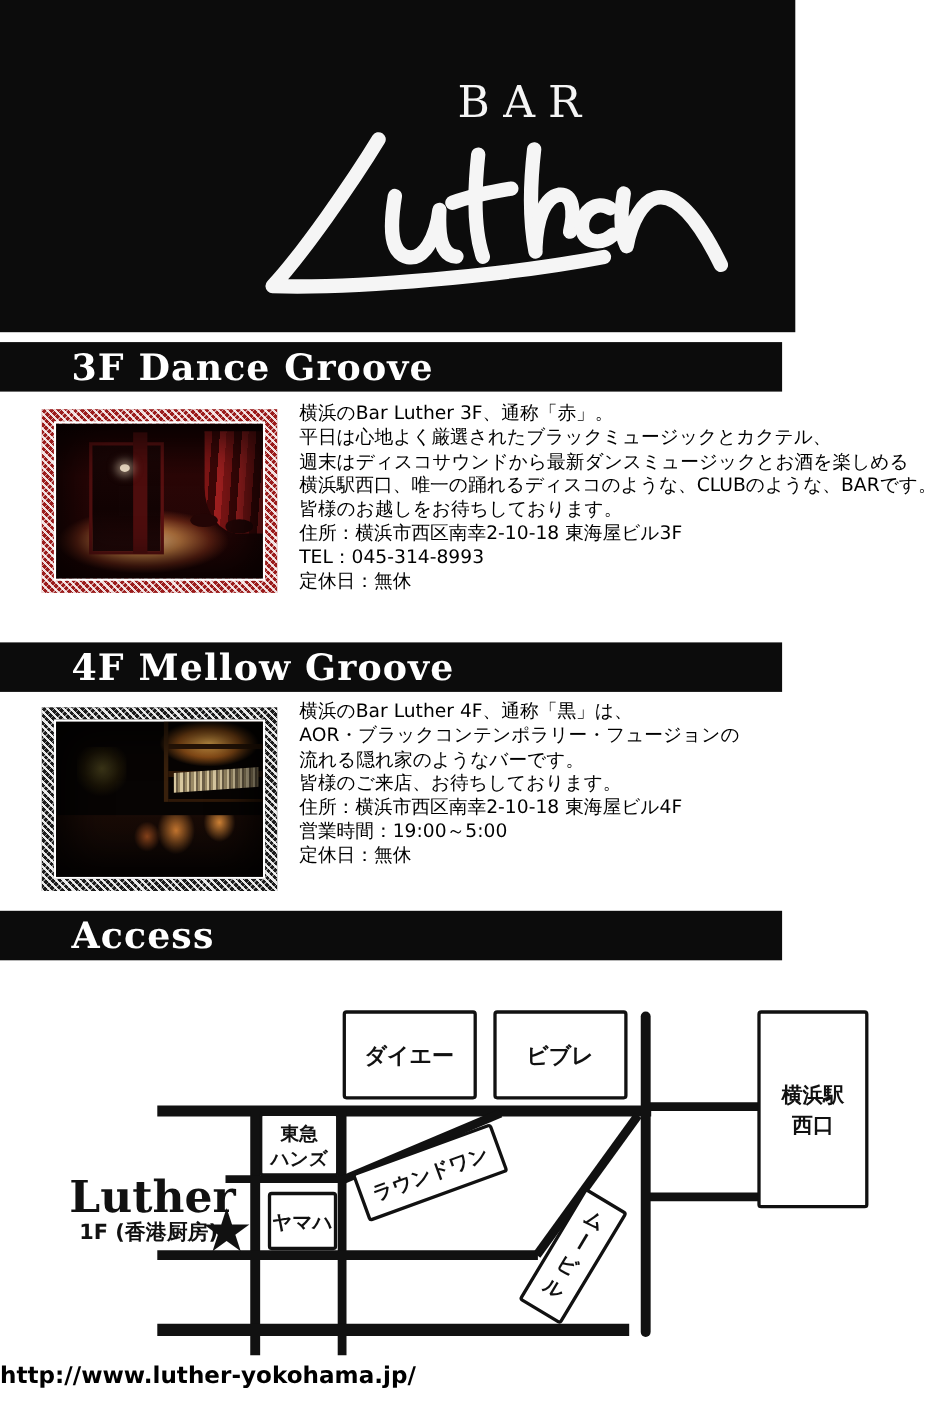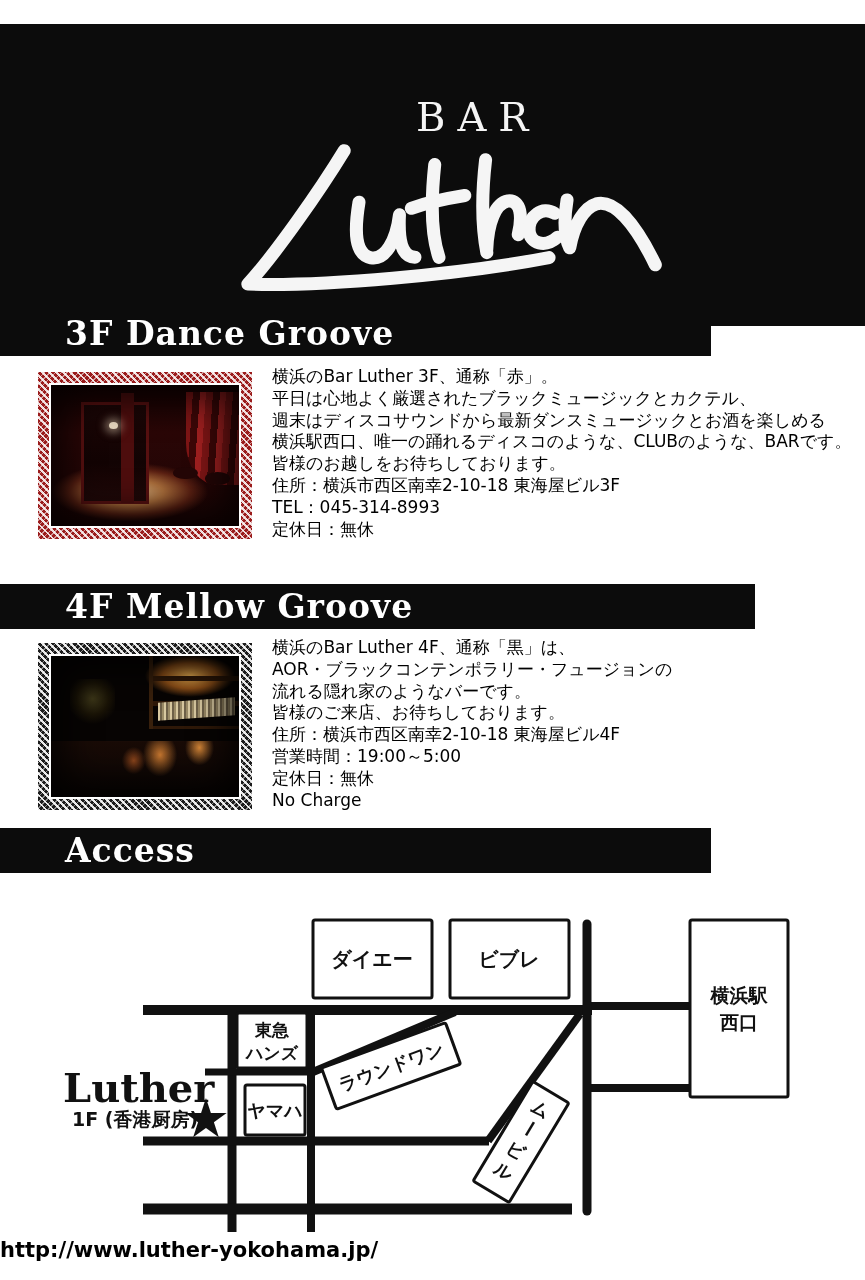--- a/index.html
+++ b/index.html
@@ -1,31 +1,31 @@
 <!DOCTYPE html>
 <html><head>
 <meta charset="utf-8">
 <style>
   html,body{margin:0;padding:0;background:#fff;}
   #page{position:relative;width:865px;height:1280px;background:#ffffff;overflow:hidden;
         font-family:"DejaVu Sans",sans-serif;color:#000;}
   .sr-only{position:absolute;width:1px;height:1px;overflow:hidden;clip:rect(0 0 0 0);}
 
   
-  .hero{position:absolute;left:0;top:0;width:865px;height:302px;background:#0c0c0c;margin-top:24px;}
+  .hero{position:absolute;left:0;top:0;width:723px;height:302px;background:#0c0c0c;}
   .hero-bar-word{position:absolute;left:404px;top:70px;width:130px;text-align:center;
     color:#f5f5f5;font-family:"DejaVu Serif",serif;font-size:40px;font-weight:500;
     letter-spacing:12px;text-indent:12px;}
   .logo-svg{position:absolute;left:230px;top:55px;}
 
   
   .secbar{position:absolute;left:0;width:711px;height:45px;background:#0c0c0c;}
   .secbar .t{position:absolute;left:65px;top:0;line-height:45px;color:#fff;
     font-family:"DejaVu Serif",serif;font-weight:bold;font-size:33px;letter-spacing:1px;}
-  #bar3f{top:311px;} #bar4f{top:584px;padding-left:44px;} #barAccess{top:828px;}
+  #bar3f{top:311px;} #bar4f{top:584px;} #barAccess{top:828px;}
 
   
   .sec-text{position:absolute;left:272px;width:590px;font-weight:normal;font-size:17px;
     line-height:21.8px;letter-spacing:0;}
   #text3f{top:366px;} #text4f{top:637px;}
   .sec-text div{white-space:nowrap;}
 
   
   .photo-frame{position:absolute;left:38px;width:192px;height:145px;padding:11px;}
   .frame-red{background:
@@ -151,21 +151,20 @@
   </div>
 
   <div class="sec-text" id="text4f">
     <div>横浜のBar Luther 4F、通称「黒」は、</div>
     <div>AOR・ブラックコンテンポラリー・フュージョンの</div>
     <div>流れる隠れ家のようなバーです。</div>
     <div>皆様のご来店、お待ちしております。</div>
     <div>住所：横浜市西区南幸2-10-18 東海屋ビル4F</div>
     <div>営業時間：19:00～5:00</div>
     <div>定休日：無休</div>
-    <div>No Charge</div>
   </div>
 
   <div class="secbar" id="barAccess">
     <div class="t">Access</div>
   </div>
 
   <svg class="map-svg" width="865" height="335" viewBox="0 0 865 335">
 
     <g stroke="#111">
       <line x1="143" y1="108" x2="592" y2="108" stroke-width="10"></line>

